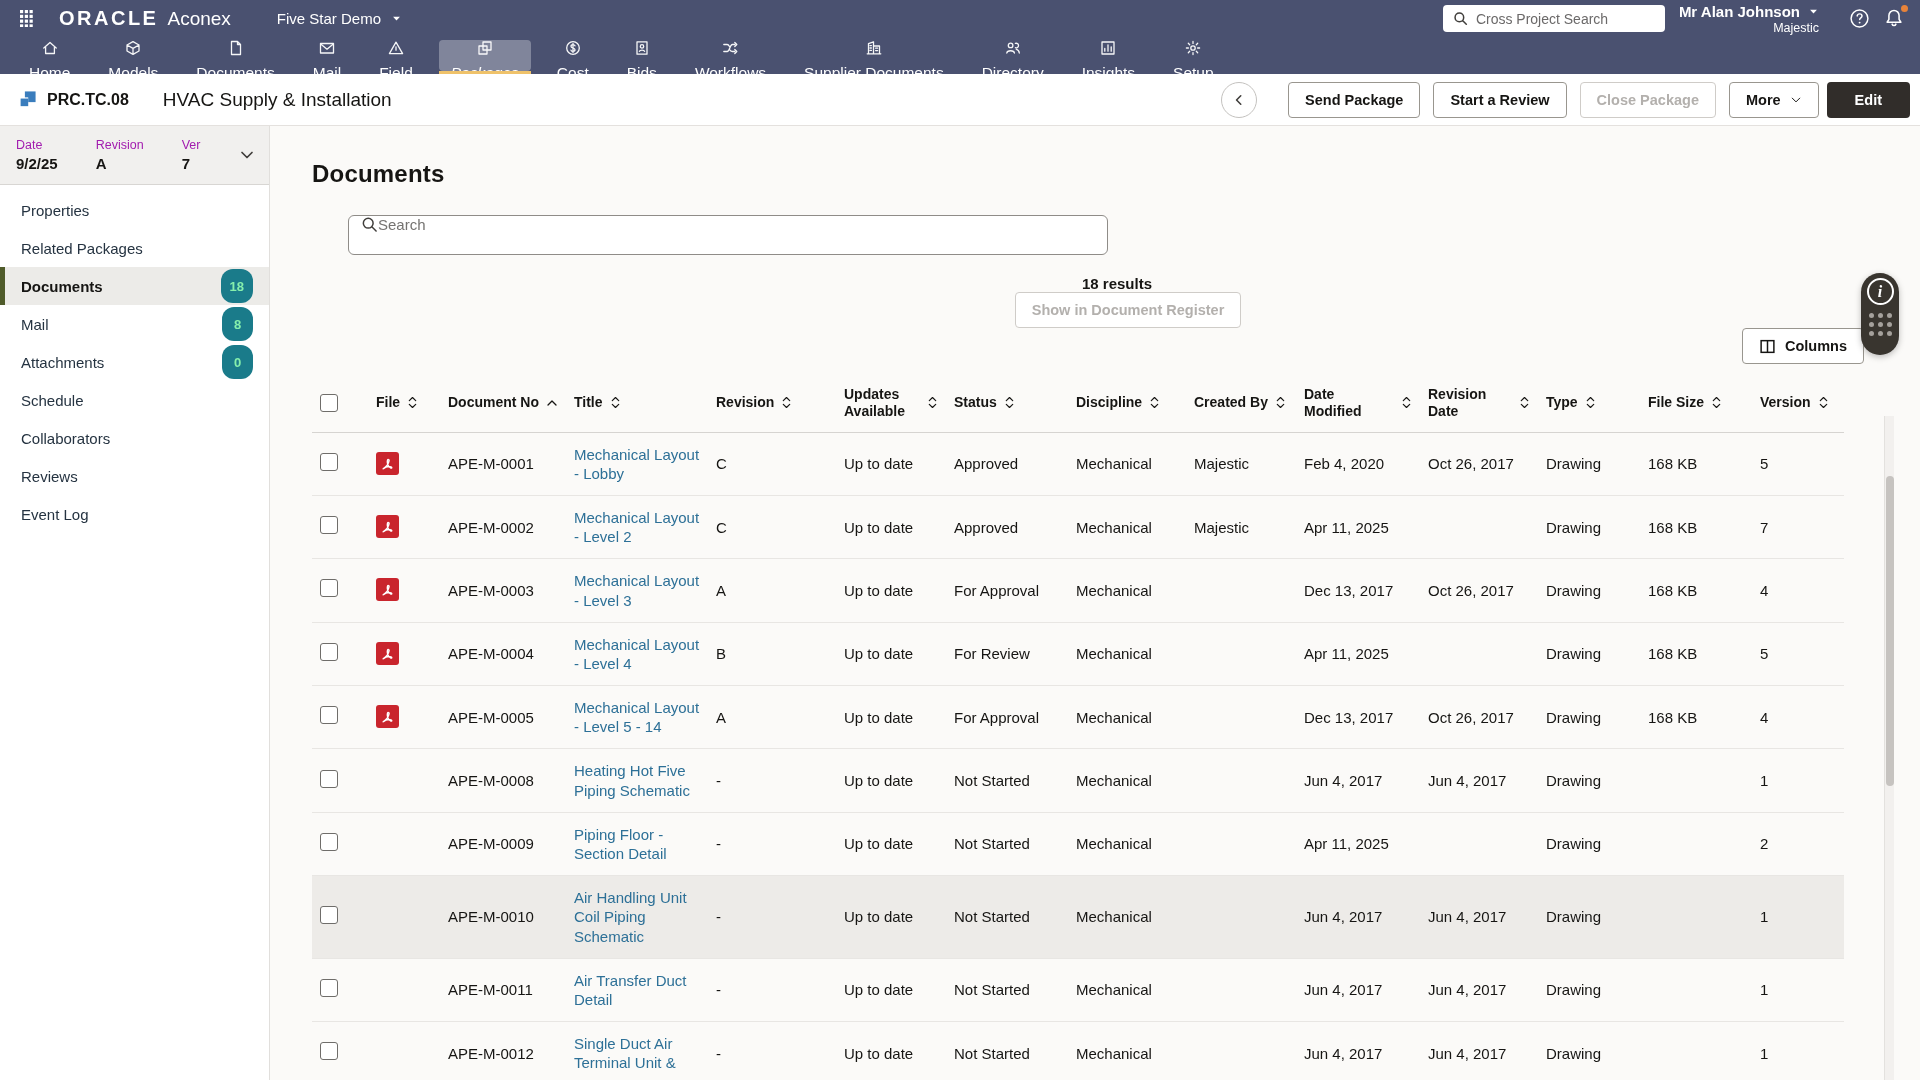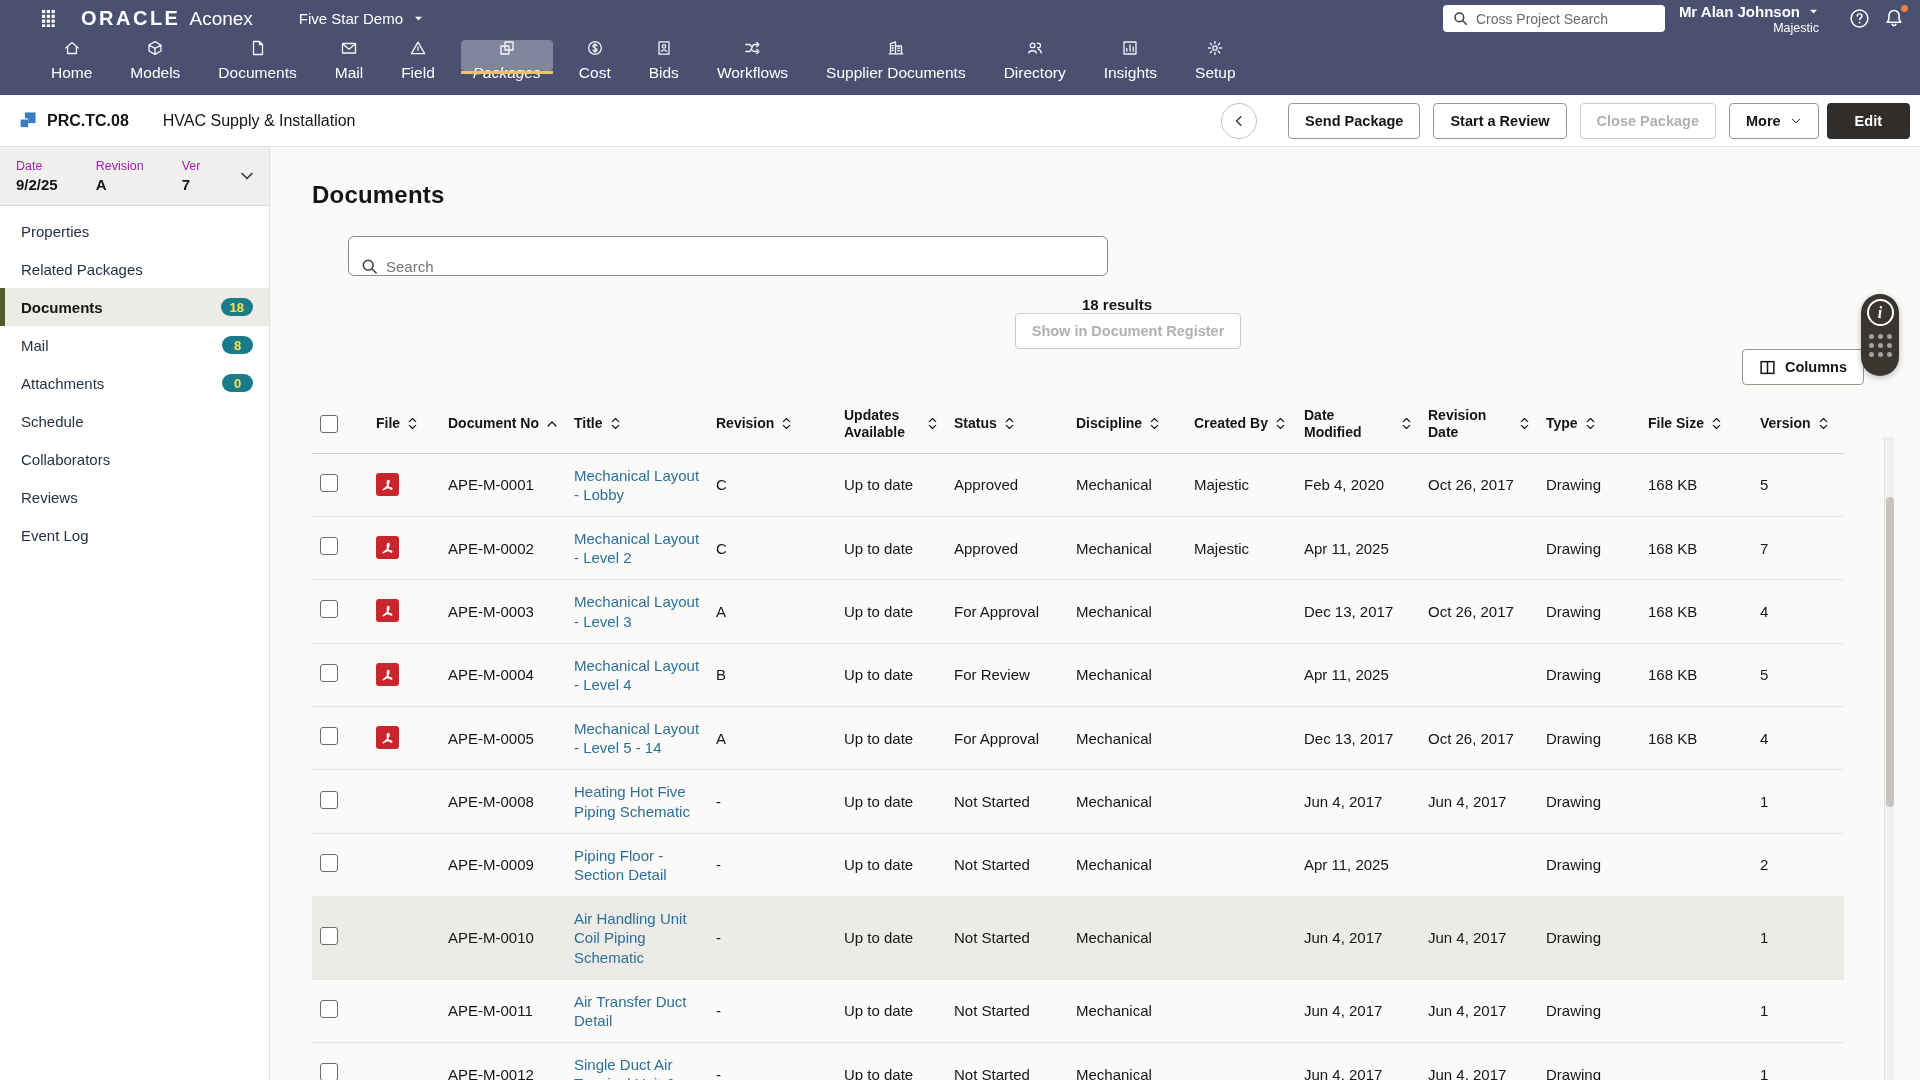--- a/index.html
+++ b/index.html
@@ -3,21 +3,21 @@
 <meta charset="utf-8">
 <style>
   * { margin:0; padding:0; box-sizing:border-box; }
   html,body { width:1920px; height:1080px; overflow:hidden; }
   body { font-family:"Liberation Sans","DejaVu Sans",sans-serif; background:#fbfaf8; color:#161513; }
 
   .icon { display:inline-flex; align-items:center; justify-content:center; line-height:0; }
   .icon svg { display:block; }
 
   
-  .topbar { background:var(--topbar-bg,#4a5170); color:#fff; height:95px;padding-left:22px; }
+  .topbar { background:var(--topbar-bg,#4a5170); color:#fff; height:74px; }
   .topbar-row1 { display:flex; align-items:center; height:37px; padding:0 16px 0 20px; }
   .apps-btn { color:#fff; margin-right:22px; cursor:pointer; }
   .brand { display:flex; align-items:baseline; gap:9px; margin-right:46px; }
   .brand-oracle { font-weight:700; font-size:20px; letter-spacing:2.5px; }
   .brand-product { font-weight:400; font-size:19px; }
   .project-switcher { display:flex; align-items:center; gap:10px; font-size:15px; cursor:pointer; }
   .project-switcher .icon { color:#fff; }
   .row1-spacer { flex:1; }
   .cps-box { display:flex; align-items:center; gap:8px; background:#fff; border-radius:4px; height:27px; width:222px; padding:0 10px; margin-right:14px; }
   .cps-box .icon { color:#403e3b; }
@@ -31,44 +31,44 @@
 
   .topbar-row2 { display:flex; align-items:stretch; height:37px; padding:0 10px; }
   .nav-item { display:flex; align-items:center; gap:8px; padding:0 12px; margin:3px 7px; font-size:15.5px; color:#fff; border-radius:4px; cursor:pointer; position:relative; white-space:nowrap;flex-direction:column; }
   .nav-item .icon { color:#fff; opacity:.95; }
   .nav-item.active { background:rgba(255,255,255,.30);font-style:italic; }
   .nav-item.active::after { content:""; position:absolute; left:0; right:0; bottom:-3px; height:3px; background:var(--accent-underline,#efc26a); }
 
   
   .pkg-header { background:#fff; height:52px; display:flex; align-items:center; padding:0 10px 0 18px; border-bottom:1px solid #e4e1de; }
   .pkg-id { display:flex; align-items:center; gap:10px; font-size:16px; font-weight:700; }
-  .pkg-title { margin-left:34px; font-size:16px; font-weight:400; }
+  .pkg-title { margin-left:34px; font-size:19px; font-weight:400; }
   .pkg-actions { margin-left:auto; display:flex; align-items:center; gap:13px; }
   .circle-btn { width:36px; height:36px; border-radius:50%; border:1px solid #c4c2bf; background:#fff; display:flex; align-items:center; justify-content:center; color:#403e3b; cursor:pointer; margin-right:18px; }
   .btn { height:36px; border:1px solid #99968f; background:#fff; border-radius:4px; font-size:14.5px; font-weight:600; color:#161513; padding:0 16px; display:inline-flex; align-items:center; gap:9px; cursor:pointer; font-family:inherit; }
   .btn.disabled { color:#b3b0ad; border-color:#cfccc8; cursor:default; }
   .btn-edit { background:var(--edit-bg,#312d2a); color:#fff; border:none; border-radius:4px; height:36px; font-size:14.5px; font-weight:600; padding:0 28px; margin-left:8px; cursor:pointer; font-family:inherit; }
 
   
   .body-wrap { display:flex; height:954px; }
   .sidebar { width:270px; background:#fff; border-right:1px solid #e1dfdc; flex-shrink:0; }
   .sidebar-meta { background:#f1f0ee; border-bottom:1px solid #d8d6d3; padding:12px 14px 12px 16px; display:flex; align-items:center; }
   .meta-col { margin-right:38px; }
   .meta-label { font-size:12.5px; color:#a21caf; }
   .meta-value { font-size:15px; font-weight:700; margin-top:3px; }
   .meta-caret { margin-left:auto; color:#403e3b; cursor:pointer; }
   .side-list { padding-top:6px; }
   .side-item { height:38px; display:flex; align-items:center; padding:0 16px; font-size:15px; color:#253341; cursor:pointer; border-left:5px solid transparent; }
   .side-item.selected { background:#ecebe8; border-left-color:var(--selected-border,#4f5b2a); font-weight:700; color:#161513; }
-  .side-badge { margin-left:auto; background:var(--badge,#1a7b8a); color:#fde047; font-size:13px; font-weight:700; min-width:31px; height:18px; border-radius:12px; display:flex; align-items:center; justify-content:center; padding:0 9px; }
+  .side-badge { margin-left:auto; background:var(--badge,#1a7b8a); color:#86efac; font-size:13px; font-weight:700; min-width:31px; height:34px; border-radius:12px; display:flex; align-items:center; justify-content:center; padding:0 9px; }
 
   
   .main { flex:1; position:relative; padding:34px 12px 0 42px; overflow:hidden; }
   .page-title { font-size:24px; font-weight:700; letter-spacing:.2px; }
-  .doc-search { margin:27px 0 0 36px; width:760px; height:40px; border:1px solid #8f8c88; border-radius:6px; background:#fff; display:flex; align-items:flex-end; gap:8px; padding:0 12px; }
+  .doc-search { margin:27px 0 0 36px; width:760px; height:40px; border:1px solid #8f8c88; border-radius:6px; background:#fff; display:flex; align-items:flex-start; gap:0; padding:0 12px; }
   .doc-search .icon { color:#403e3b; }
   .doc-search input { border:none; outline:none; flex:1; font-size:15px; background:transparent; font-family:inherit; color:#161513; }
   .doc-search input::placeholder { color:#757371; }
   .results-row { display:flex; align-items:center; margin:20px 0 0 36px;flex-direction:column; }
   .results-count { font-size:15px; font-weight:700; margin-right:22px; }
   .columns-btn { margin-left:auto; margin-right:44px; }
   .columns-btn .icon { color:#161513; }
 
   
   .table-wrap { margin-top:10px; }

